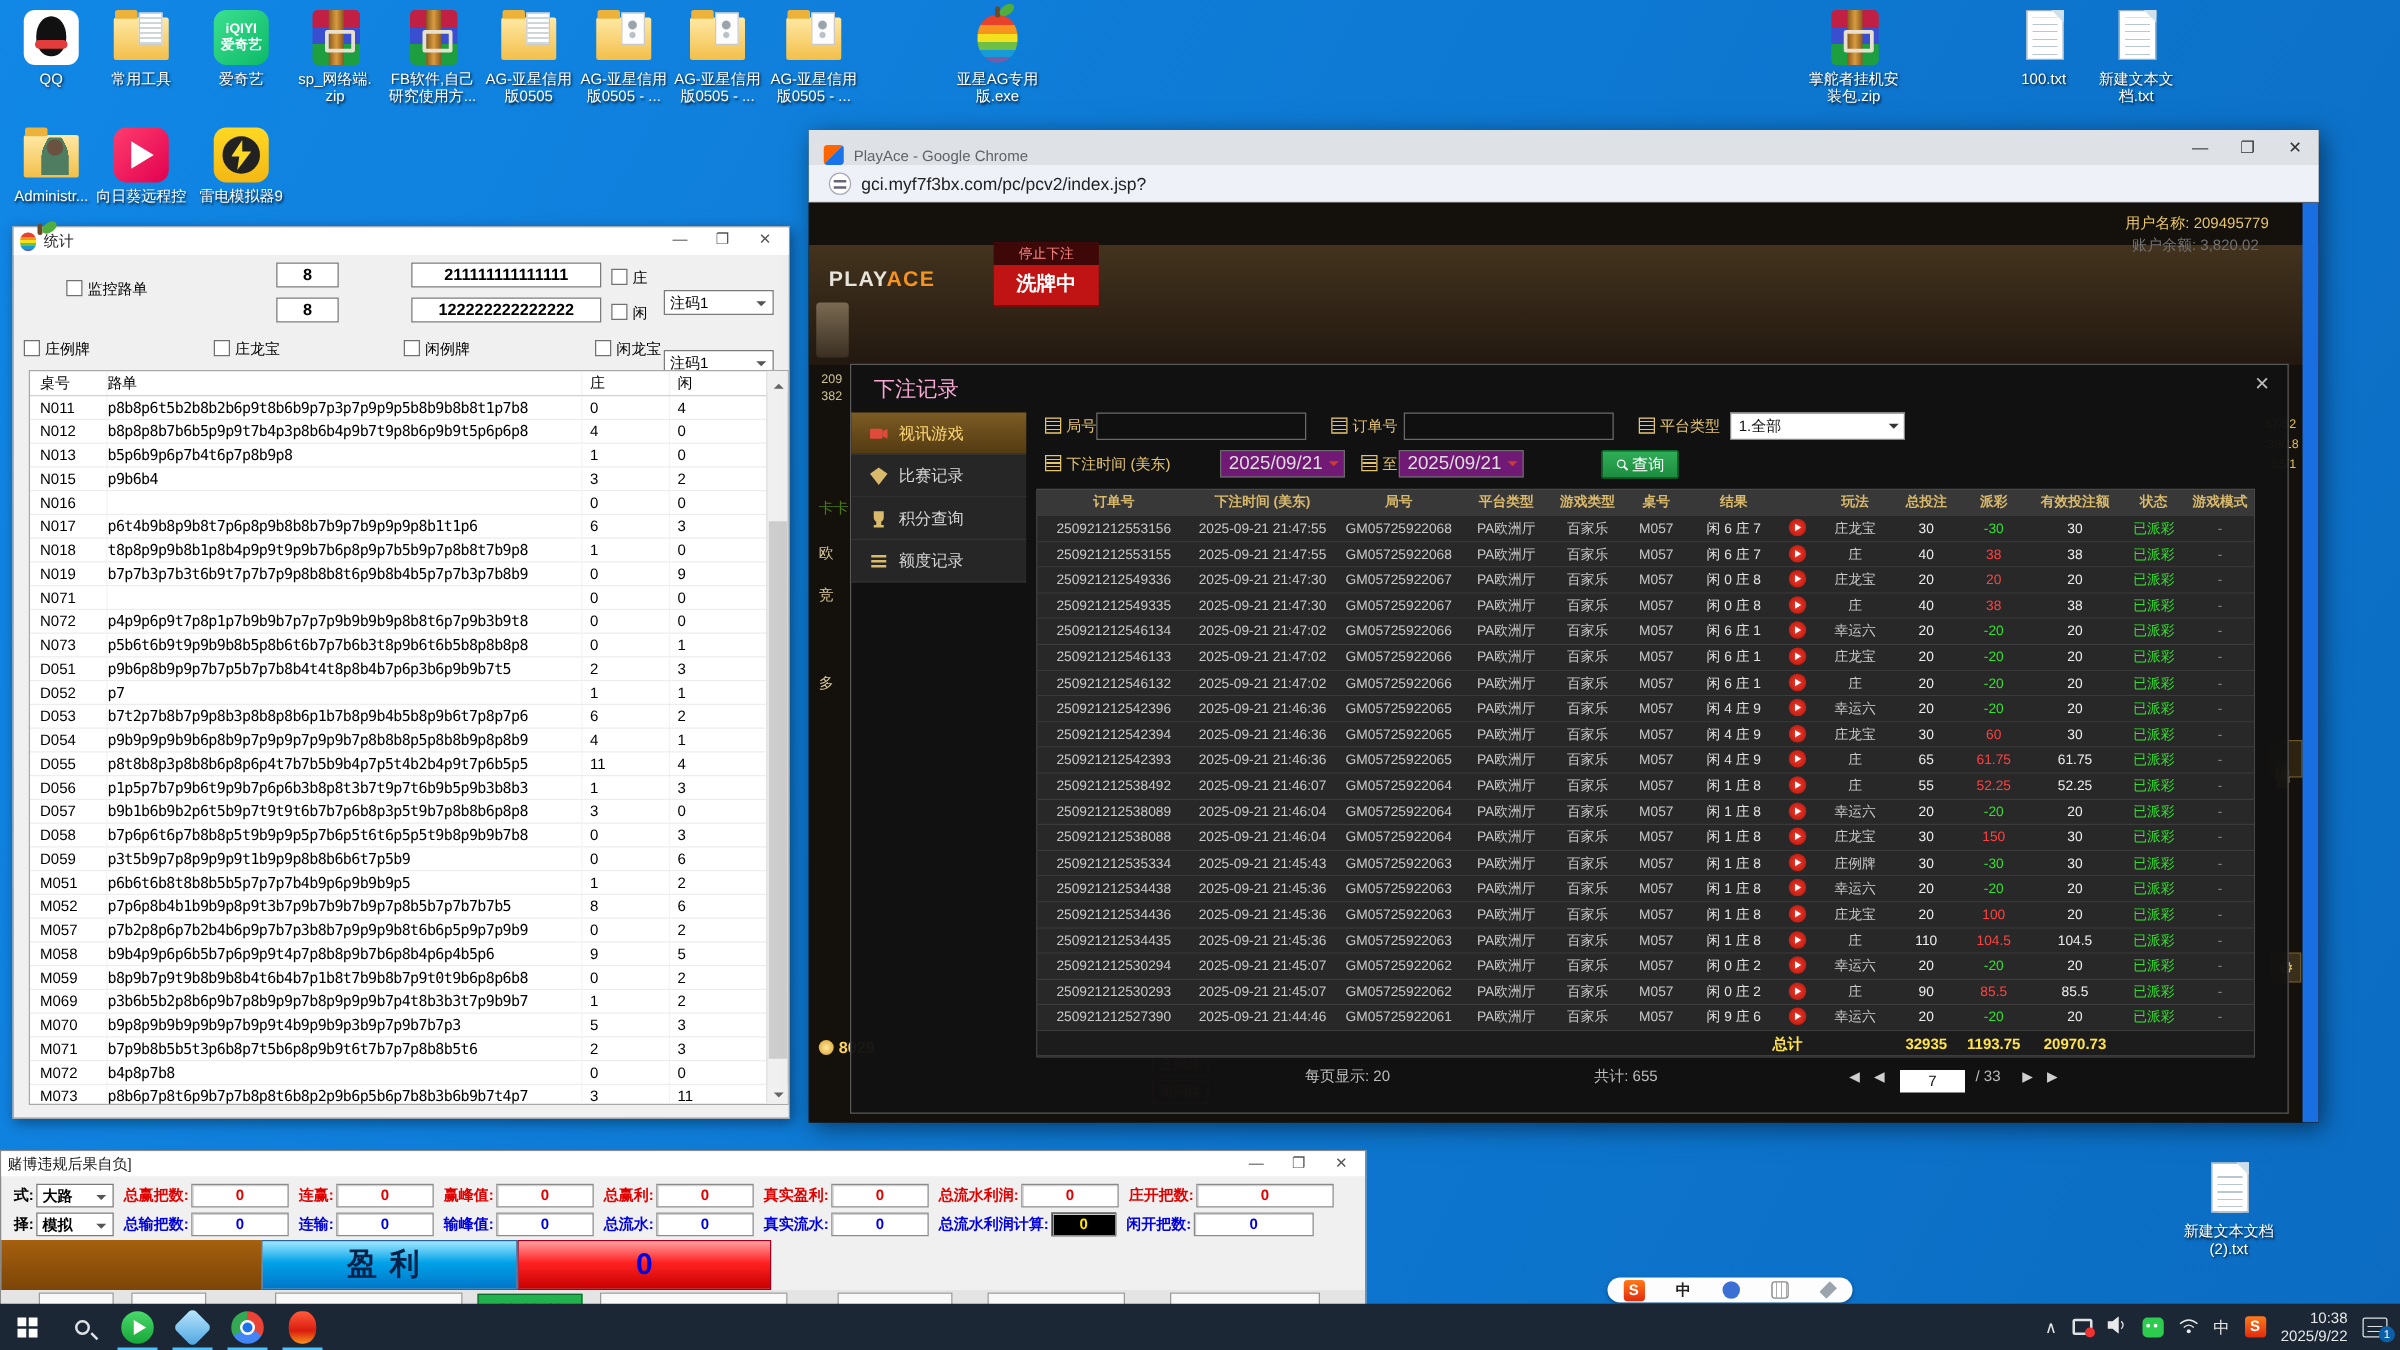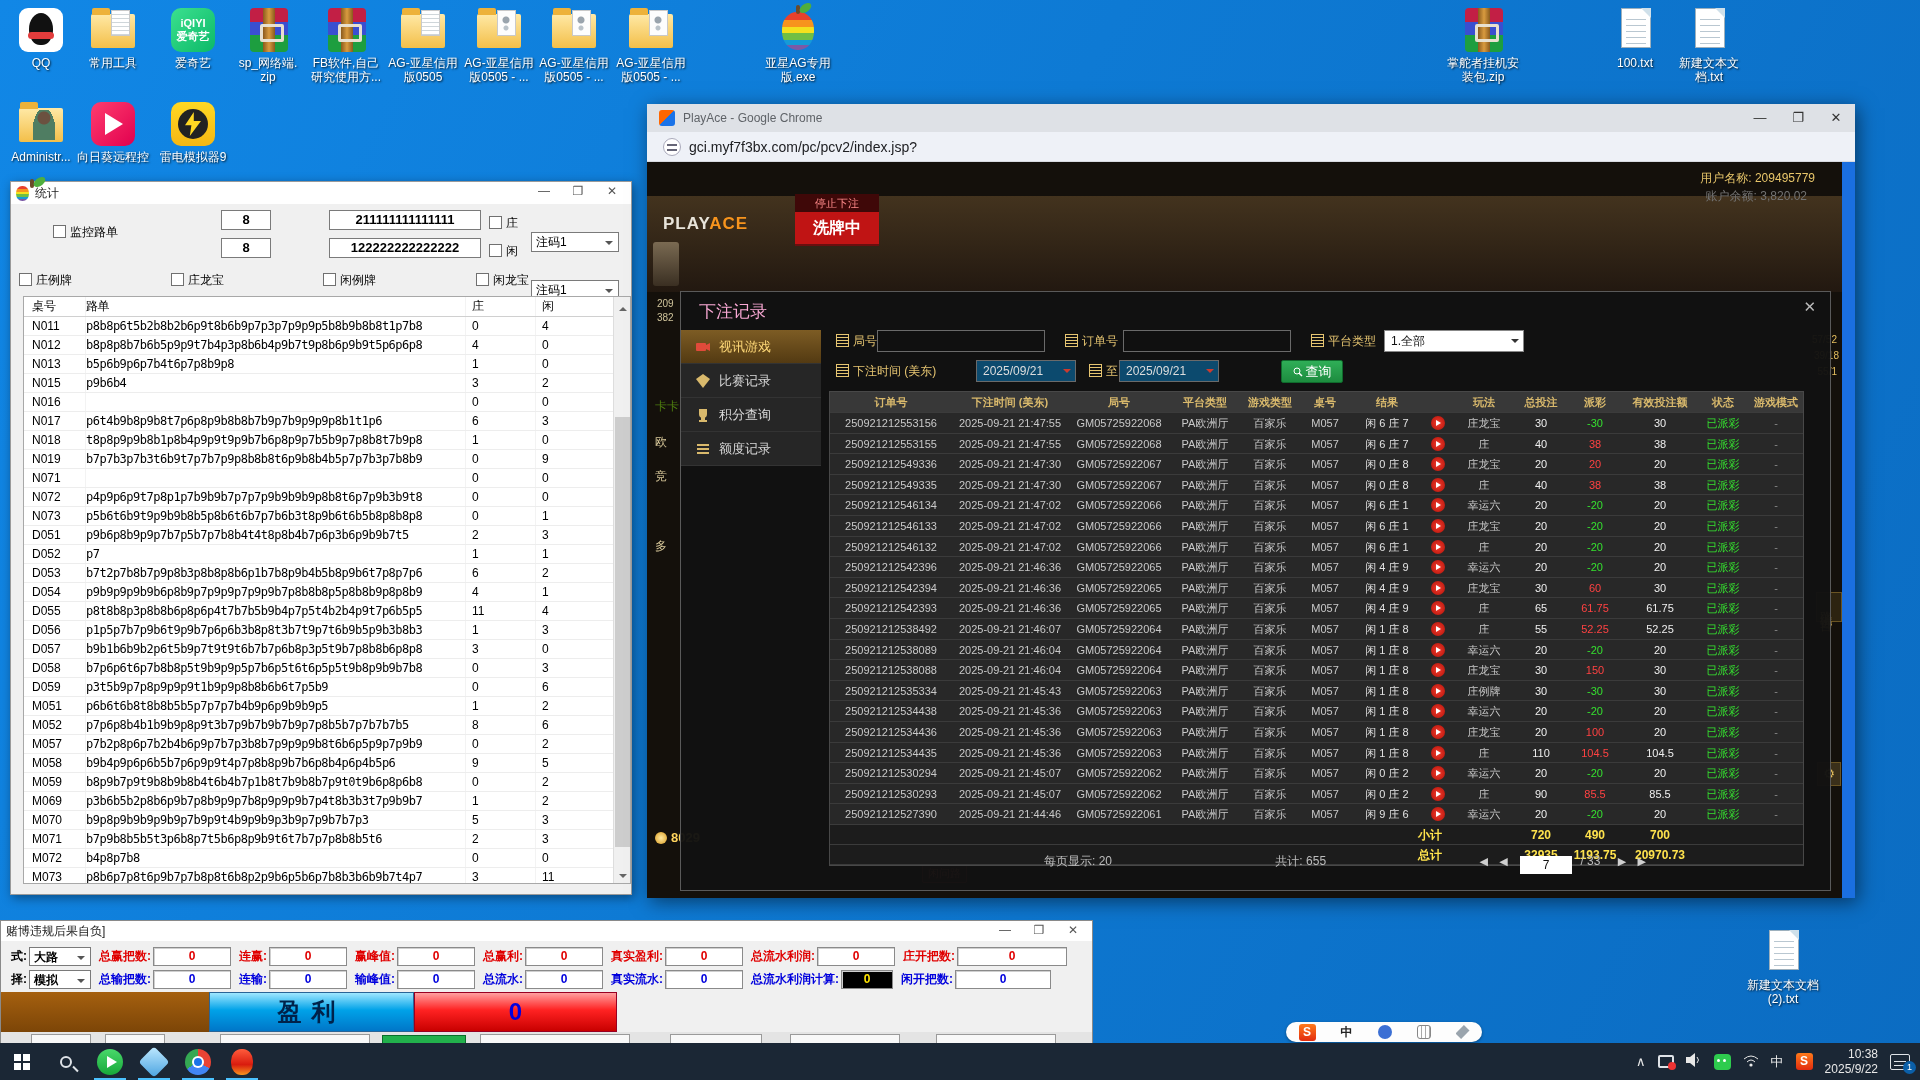--- a/index.html
+++ b/index.html
@@ -62,21 +62,21 @@
 .sc3{width:70px;padding-left:6px;border-right:1px solid #f3f3f3}
 .sc4{width:60px;padding-left:6px}
 #stats-scroll{position:absolute;right:0;top:0;width:17px;height:100%;background:#f0f0f0;border-left:1px solid #ddd}
 .sarr{position:absolute;left:0;width:17px;height:17px;background:#f0f0f0}
 .sarr:before{content:"";position:absolute;left:5px;border:4px solid transparent}
 .sarr.up:before{top:6px;border-bottom-color:#666}
 .sarr.dn:before{top:8px;border-top-color:#666}
 #sthumb{position:absolute;left:1px;top:120px;width:15px;height:430px;background:#cdcdcd}
 
 #chrome{position:absolute;left:647px;top:104px;width:1208px;height:794px;box-shadow:3px 4px 18px rgba(0,0,0,.5);background:#0f0c08}
-#c-title{height:28px;background:#dee1e6;display:flex;align-items:center;font-size:12px;color:#5f6368}
+#c-title{height:28px;background:#dee1e6;display:flex;align-items:flex-end;font-size:12px;color:#5f6368}
 #c-fav{width:16px;height:16px;margin:0 8px 0 12px;background:linear-gradient(135deg,#f60 0 50%,#1a73e8 50% 100%);border-radius:3px}
 #c-ctl{margin-left:auto;display:flex}
 #c-ctl div{width:38px;text-align:center;line-height:28px;color:#333;font-size:13px}
 #c-url{height:30px;background:#eef1f7;display:flex;align-items:center;border-bottom:1px solid #d7dae0}
 #tune{width:18px;height:18px;border-radius:50%;background:#fff;border:1px solid #aab;margin:0 8px 0 16px;position:relative}
 #tune:before{content:"";position:absolute;left:3px;top:5px;width:10px;height:2px;background:#667}
 #tune:after{content:"";position:absolute;left:3px;top:10px;width:10px;height:2px;background:#667}
 #c-urltext{font-size:14px;color:#202124}
 #page{position:absolute;left:0;top:58px;right:0;bottom:0;background:#14100b;overflow:hidden}
 #band{position:absolute;left:0;top:34px;width:100%;height:96px;background:linear-gradient(#43331e,#221810)}
@@ -100,21 +100,21 @@
 #m-close{position:absolute;right:14px;top:6px;color:#bbb;font-size:15px}
 .mtab{position:absolute;left:0;width:140px;height:34px;display:flex;align-items:center;padding-left:14px;font-size:13px;color:#d8d8d8;background:#262626;border-bottom:1px solid #333}
 .mtab.active{background:linear-gradient(#7d5c24,#533a12);color:#ffd978}
 .mtab .mic{width:16px;height:16px;margin-right:8px;display:inline-block}
 .filt-lab{position:absolute;color:#e6c571;font-size:12px;line-height:22px}
 .filt-lab:before{content:"";display:inline-block;width:11px;height:11px;border:1px solid #e6c571;margin-right:4px;vertical-align:-2px;
 background:repeating-linear-gradient(transparent 0 2px,#e6c571 2px 3px)}
 .filt-inp{position:absolute;height:22px;background:#101010;border:1px solid #6a6a6a}
 .wsel{position:absolute;height:22px;background:#fff;border:1px solid #888;color:#111;font-size:12px;line-height:20px;padding:0 16px 0 6px}
 .wsel:after{content:"";position:absolute;right:4px;top:8px;border:4px solid transparent;border-top-color:#333}
-.dsel{position:absolute;height:22px;background:#0c4a6e;border:1px solid #6a6a6a;color:#ddd;font-size:12px;line-height:20px;padding:0 20px 0 6px}
+.dsel{position:absolute;height:22px;background:#701a75;border:1px solid #6a6a6a;color:#ddd;font-size:15px;line-height:20px;padding:0 20px 0 6px}
 .dsel:after{content:"";position:absolute;right:4px;top:8px;border:4px solid transparent;border-top-color:#cc3b2f}
 #qbtn{position:absolute;height:23px;width:62px;background:linear-gradient(#2fae57,#1d8c3f);border:1px solid #0f6b2c;color:#fff;font-size:13px;text-align:center;line-height:21px;border-radius:2px}
 #bt{position:absolute;left:148px;top:99px;width:975px;background:#202020;border:1px solid #484848}
 .btr{display:flex;height:20.6px;line-height:20.6px;font-size:11px;color:#c9c9c9;border-bottom:1px solid #3b3b3b;background:#282828}
 .btr.hd{background:#383838;color:#d9b96c;font-weight:bold;height:21px;line-height:21px}
 .btr div{text-align:center;overflow:hidden;white-space:nowrap}
 .c1{width:122px}.c2{width:116px}.c3{width:102px}.c4{width:70px}.c5{width:60px}.c6{width:50px}.c7{width:74px}
 .c8{width:28px}.c9{width:64px}.c10{width:50px}.c11{width:58px}.c12{width:72px}.c13{width:54px}.c14{width:52px}
 .playbtn{display:inline-block;width:14px;height:14px;border-radius:50%;background:radial-gradient(#f33b2e,#b01208);position:relative;vertical-align:-3px}
 .playbtn:before{content:"";position:absolute;left:5px;top:4px;border-left:5px solid #fff;border-top:3px solid transparent;border-bottom:3px solid transparent}
@@ -1004,29 +1004,20 @@
                 <div class="c8"><span class="playbtn"></span></div>
                 <div class="c9">幸运六</div>
                 <div class="c10" style="color:#eee">20</div>
                 <div class="c11 val-color neg">-20</div>
                 <div class="c12" style="color:#eee">20</div>
                 <div class="c13 stt">已派彩</div>
                 <div class="c14" style="color:#888">-</div>
               </div>
             </div>
           <div class="sumr">
-            <div class="sp1" style="text-align:right;padding-right:10px">小计</div>
-            <div class="c9"></div>
-              <div class="c10">720</div>
-            <div class="c11">490</div>
-              <div class="c12">700</div>
-            <div class="c13"></div>
-              <div class="c14"></div>
-          </div>
-          <div class="sumr">
             <div class="sp1" style="text-align:right;padding-right:10px">总计</div>
             <div class="c9"></div>
               <div class="c10">32935</div>
             <div class="c11">1193.75</div>
               <div class="c12">20970.73</div>
             <div class="c13"></div>
               <div class="c14"></div>
           </div>
         </div>
         <div id="pager">

